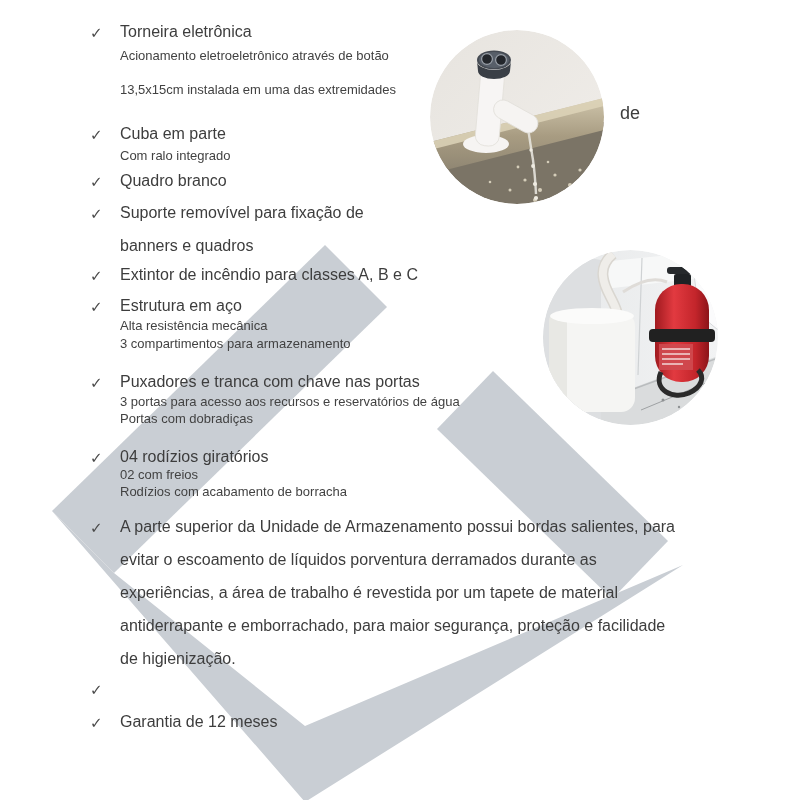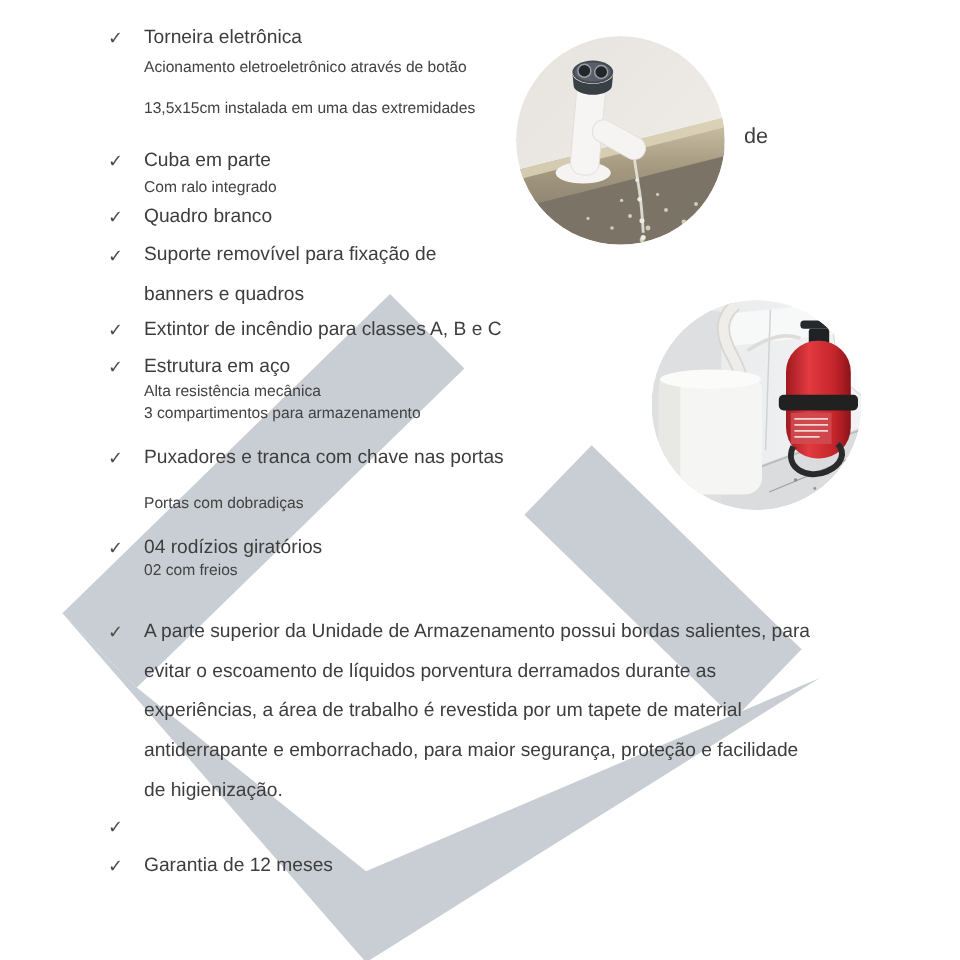--- a/index.html
+++ b/index.html
@@ -148,24 +148,26 @@
     <div class="row h" style="top:203px"><span class="chk">✓</span><span>Suporte removível para fixação de</span></div>
     <div class="row h" style="top:236px"><span>banners e quadros</span></div>
 
     <div class="row h" style="top:265px"><span class="chk">✓</span><span>Extintor de incêndio para classes A, B e C</span></div>
 
     <div class="row h" style="top:296px"><span class="chk">✓</span><span>Estrutura em aço</span></div>
     <div class="row s" style="top:318px"><span>Alta resistência mecânica</span></div>
     <div class="row s" style="top:336px"><span>3 compartimentos para armazenamento</span></div>
 
     <div class="row h" style="top:372px"><span class="chk">✓</span><span>Puxadores e tranca com chave nas portas</span></div>
+    <div class="row s" style="top:394px"><span>3 portas para acesso aos recursos e reservatórios de água</span></div>
     <div class="row s" style="top:411px"><span>Portas com dobradiças</span></div>
 
     <div class="row h" style="top:447px"><span class="chk">✓</span><span>04 rodízios giratórios</span></div>
     <div class="row s" style="top:467px"><span>02 com freios</span></div>
+    <div class="row s" style="top:484px"><span>Rodízios com acabamento de borracha</span></div>
 
     <div class="row h" style="top:517px"><span class="chk">✓</span><span>A parte superior da Unidade de Armazenamento possui bordas salientes, para</span></div>
     <div class="row h" style="top:583px"><span>experiências, a área de trabalho é revestida por um tapete de material</span></div>
     <div class="row h" style="top:550px"><span>evitar o escoamento de líquidos porventura derramados durante as</span></div>
     <div class="row h" style="top:616px"><span>antiderrapante e emborrachado, para maior segurança, proteção e facilidade</span></div>
     <div class="row h" style="top:649px"><span>de higienização.</span></div>
 
     <div class="row h" style="top:679px"><span class="chk">✓</span></div>
     <div class="row h" style="top:712px"><span class="chk">✓</span><span>Garantia de 12 meses</span></div>
 

